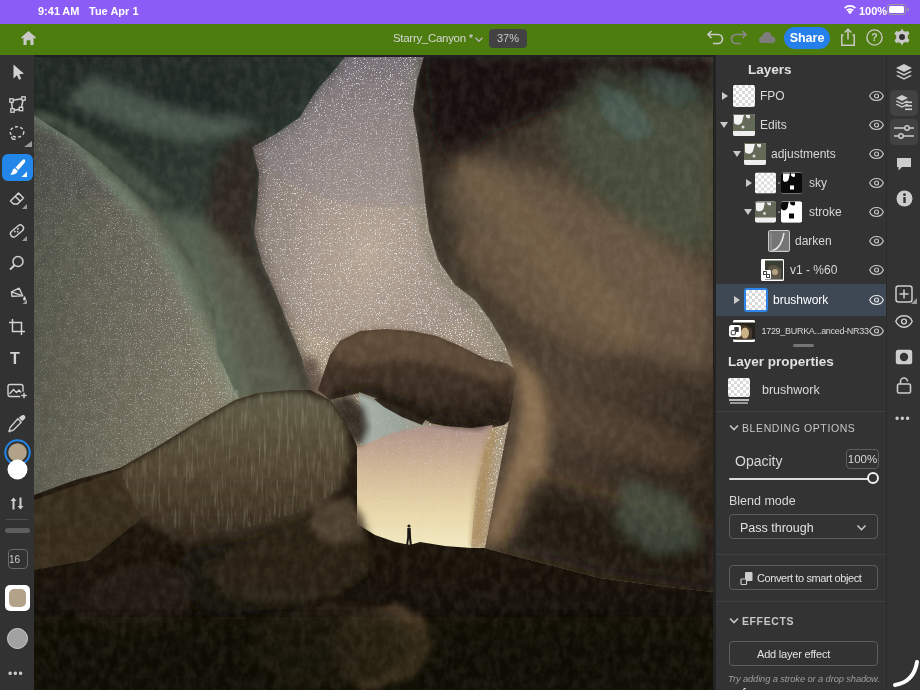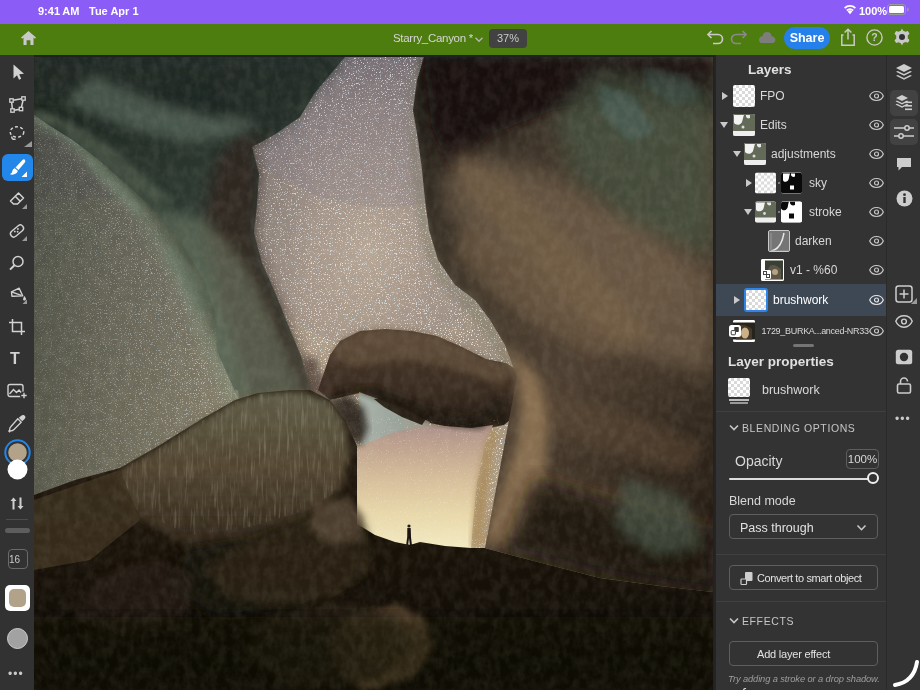--- a/index.html
+++ b/index.html
@@ -541,21 +541,21 @@
       <svg class="abs" style="left:9px;top:5px;" width="15" height="15" viewBox="0 0 15 15" fill="#cdcdcd">
         <rect x="6" y="1" width="7.5" height="9" rx="1"></rect>
         <rect x="2" y="8" width="5.5" height="5.5" rx="0.8" fill="#323232" stroke="#cdcdcd" stroke-width="1.2"></rect>
       </svg>
       <span class="abs" style="left:27px;top:6px;letter-spacing:-0.4px;">Convert to smart object</span>
     </div>
     <div class="divider" style="top:546px;"></div>
     <svg class="abs" style="left:13px;top:562px;" width="10" height="7" viewBox="0 0 10 7" fill="none" stroke="#c6c6c6" stroke-width="1.6">
         <path d="M1 1.5 L5 5.5 9 1.5"></path>
       </svg>
-    <div class="sechdr" style="left:26px;top:560px;">EFFECTS</div>
+    <div class="sechdr" style="left:26px;top:560px;font-weight:bold;">EFFECTS</div>
     <div class="btn" style="top:586px;">
       <span class="abs" style="left:11px;top:4px;font-size:14px;font-style:italic;color:#dcdcdc;margin-top:40px;">fx</span>
       <span class="abs" style="left:27px;top:6px;letter-spacing:-0.2px;">Add layer effect</span>
     </div>
     <div class="abs" style="left:12px;top:619px;font-size:9.3px;font-style:italic;color:#9e9e9e;letter-spacing:-0.1px;white-space:nowrap;">Try adding a stroke or a drop shadow.</div>
   </div>
   <div class="abs" id="rstrip">
     <svg class="abs" style="left:8px;top:9px;" width="18" height="16" viewBox="0 0 18 16" fill="#cdcdcd">
       <path d="M9 0 L17 4 9 8 1 4 Z"></path>
       <path d="M2.8 6.9 L9 10 15.2 6.9 17 7.8 9 11.8 1 7.8 Z"></path>

